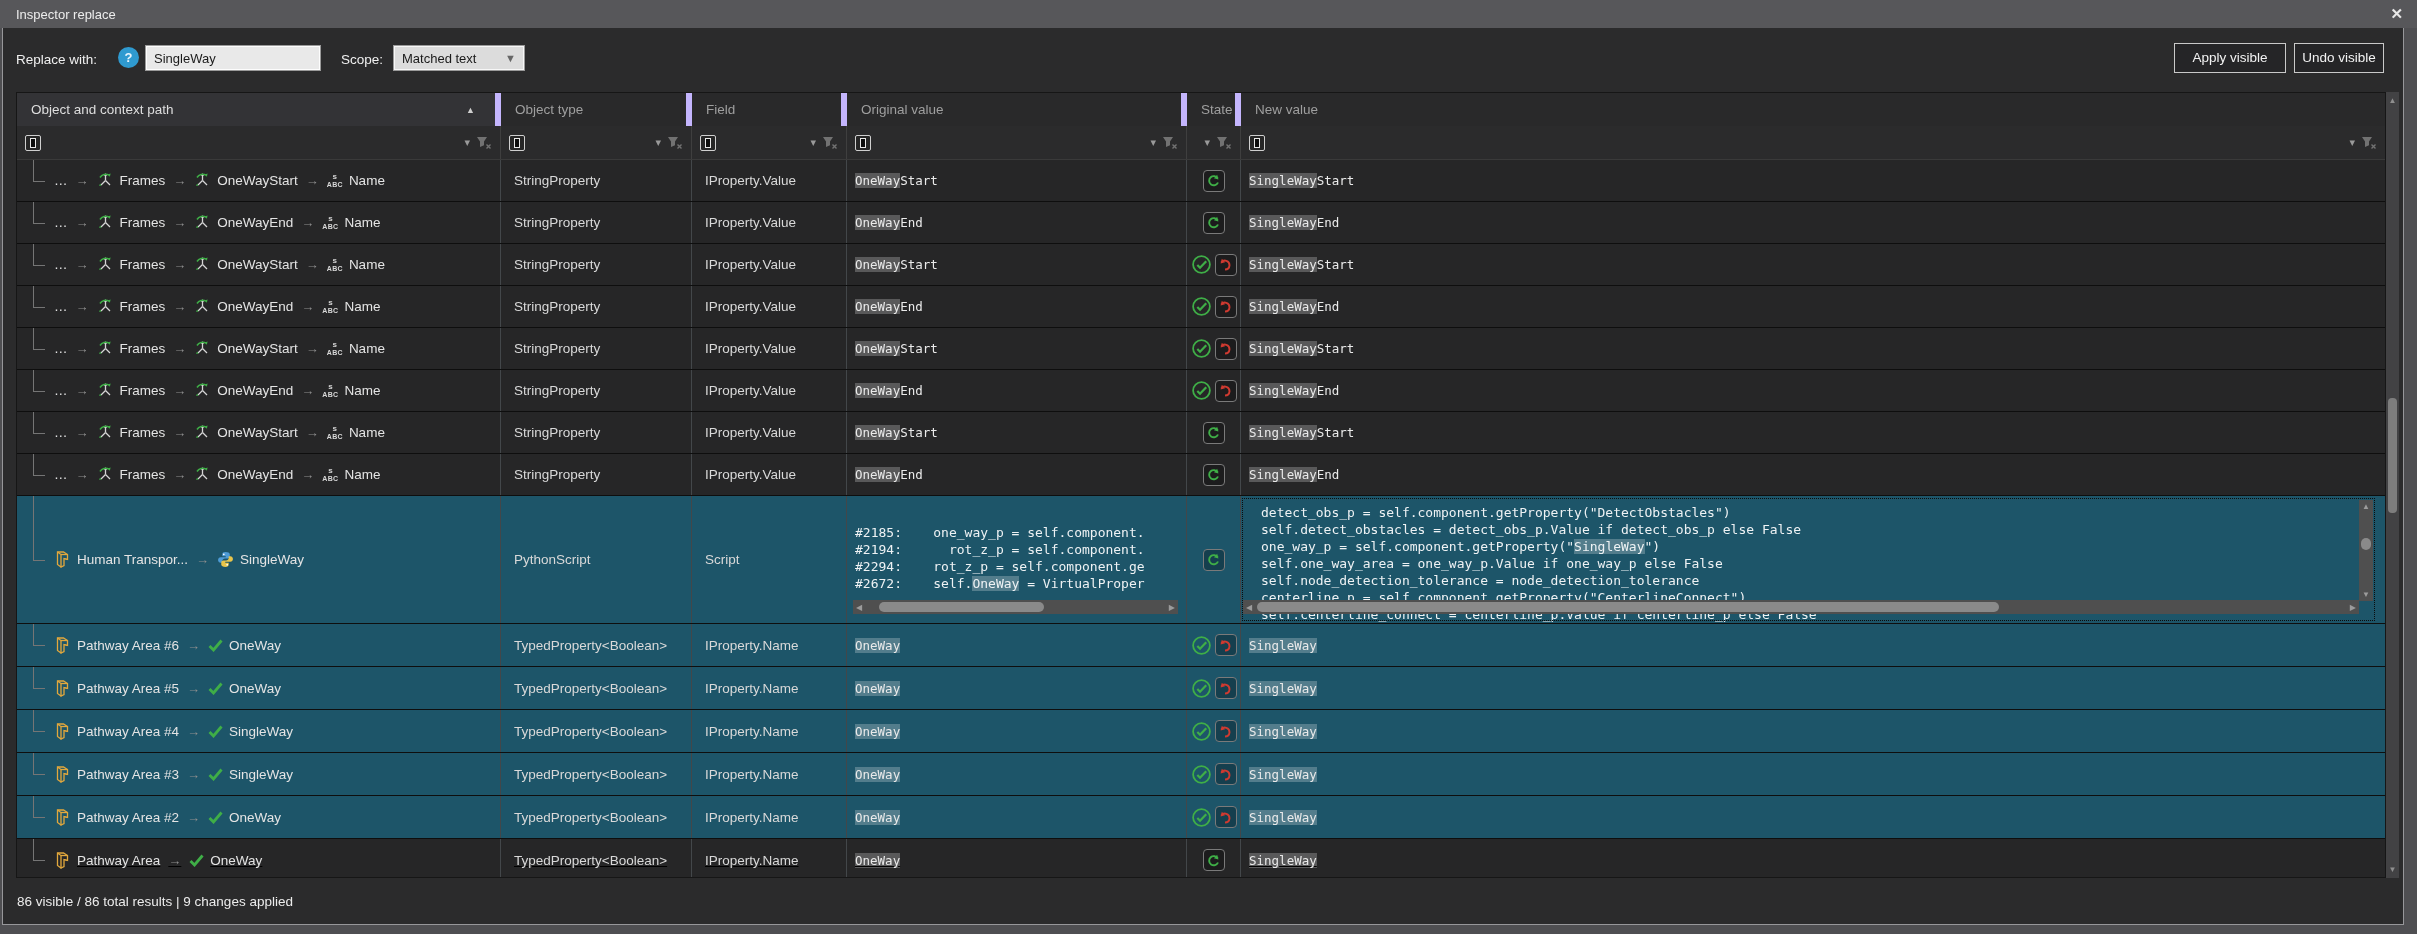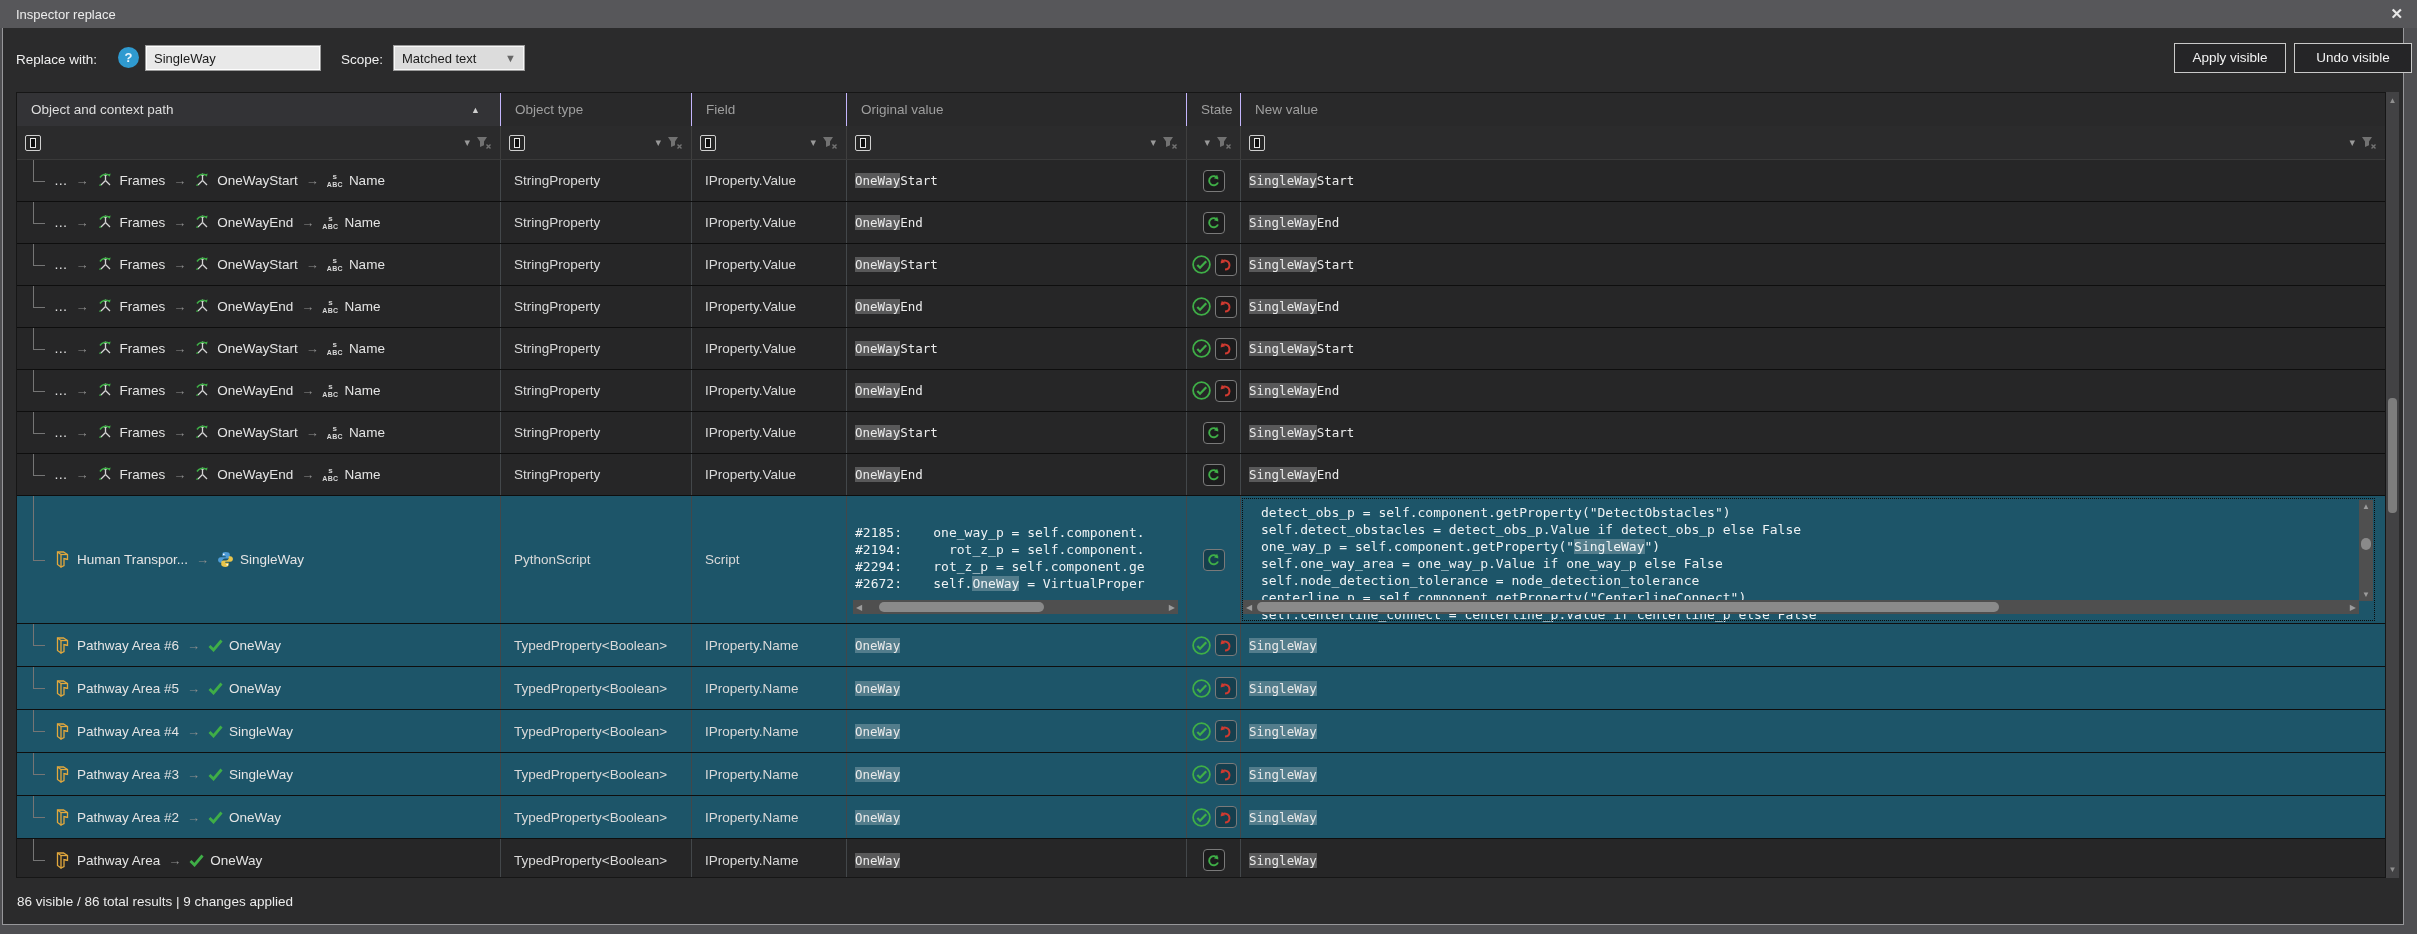--- a/index.html
+++ b/index.html
@@ -23,29 +23,29 @@
   .replace-input { position:absolute; left:143px; top:7px; width:176px; height:26px;
     background:#e9e9e9; border:1px solid #9a9a9a; box-shadow:inset 0 0 0 1px #fdfdfd;
     color:#1a1a1a; font-size:13px; padding:0 8px; font-family:"Liberation Sans", sans-serif; }
   .scope-dd { position:absolute; left:391px; top:7px; width:132px; height:26px; background:#dcdcdc;
     border:1px solid #9a9a9a; box-shadow:inset 0 0 0 1px #f7f7f7; color:#1a1a1a; font-size:13px;
     display:flex; align-items:center; padding:0 8px; cursor:pointer; }
   .scope-dd .caret { margin-left:auto; color:#666; font-size:11px; }
   .tb-btn { position:absolute; top:5px; height:30px; background:#252527; border:1px solid #c9c9c9;
     color:#f2f2f2; font-size:13.5px; text-align:center; line-height:28px; cursor:pointer; }
   .btn-apply { left:2172px; width:112px; }
-  .btn-undo  { left:2292px; width:118px; }
+  .btn-undo  { left:2292px; width:90px; }
 
   
   .table { position:absolute; left:16px; top:92px; width:2370px; height:786px; background:#262627;
     border:1px solid #161616; overflow:hidden; }
   .grid { display:grid; grid-template-columns:484px 191px 155px 340px 54px 1fr; }
   .hdr { height:33px; background:#29292a; }
   .hdr-cell { color:#9f9f9f; font-size:13.5px; display:flex; align-items:center; padding:0 14px;
-    border-right:1px solid #c4b5fd; position:relative; cursor:pointer; }
+    border-right:6px solid #c4b5fd; position:relative; cursor:pointer; }
   .hdr-cell.sorted { background:#333336; color:#dedede; }
   .sort-ic { position:absolute; right:20px; font-size:9px; color:#cfcfcf; }
   .flt { height:34px; background:#2b2b2c; border-bottom:1px solid #3a3a3a; }
   .flt-cell { display:flex; align-items:center; padding:0 8px; border-right:1px solid #3f3f3f; position:relative; }
   .fbox { width:16px; height:16px; border:1px solid #cfcfcf; border-radius:2px; background:#262626;
     display:flex; align-items:center; justify-content:center; cursor:text; }
   .fbox i { display:block; width:6px; height:10px; background:#0b0b0b; border:1px solid #e8e8e8; }
   .fright { position:absolute; right:8px; display:flex; align-items:center; gap:6px; }
   .fcaret { color:#9a9a9a; font-size:11px; cursor:pointer; }
   .funnel { opacity:.75; cursor:pointer; }
@@ -1134,21 +1134,21 @@
               <svg width="15" height="15" viewBox="0 0 15 15">
                 <path d="M3.2 5.5 A4.6 4.6 0 0 1 11.5 8.3 A4.6 4.6 0 0 1 7 12.5" stroke="#cf3a30" stroke-width="1.9" fill="none"></path>
                 <path d="M3.8 1.8 l-1.2 4.6 4.5-1.1z" fill="#cf3a30"></path>
               </svg>
             </span>
           </div>
           <div class="cell" style="border-right: none;">
             <span class="mono"><span class="hl">SingleWay</span></span>
           </div>
         </div>
-        <div class="grid row" style="height: 43px;">
+        <div class="grid row" style="height: 43px; text-decoration: underline;">
           <div class="cell pathcell">
             <span class="conn"></span>
             <span class="seg">
               <span style="flex: 0 0 auto;">
                 <svg width="17" height="19" viewBox="0 0 17 19" fill="none" stroke="#e2a83d" stroke-width="1.3">
                   <path d="M3.5 2 h6 l4 2.5 v5 l-3.5 -1 v7 l-3 1.5 -3.5 -2.5 z"></path>
                   <path d="M3.5 2 l3.5 2.5 v13"></path>
                   <path d="M7 4.5 l6.5 0"></path>
                   <path d="M10 8.5 l3.5 1"></path>
                 </svg>

